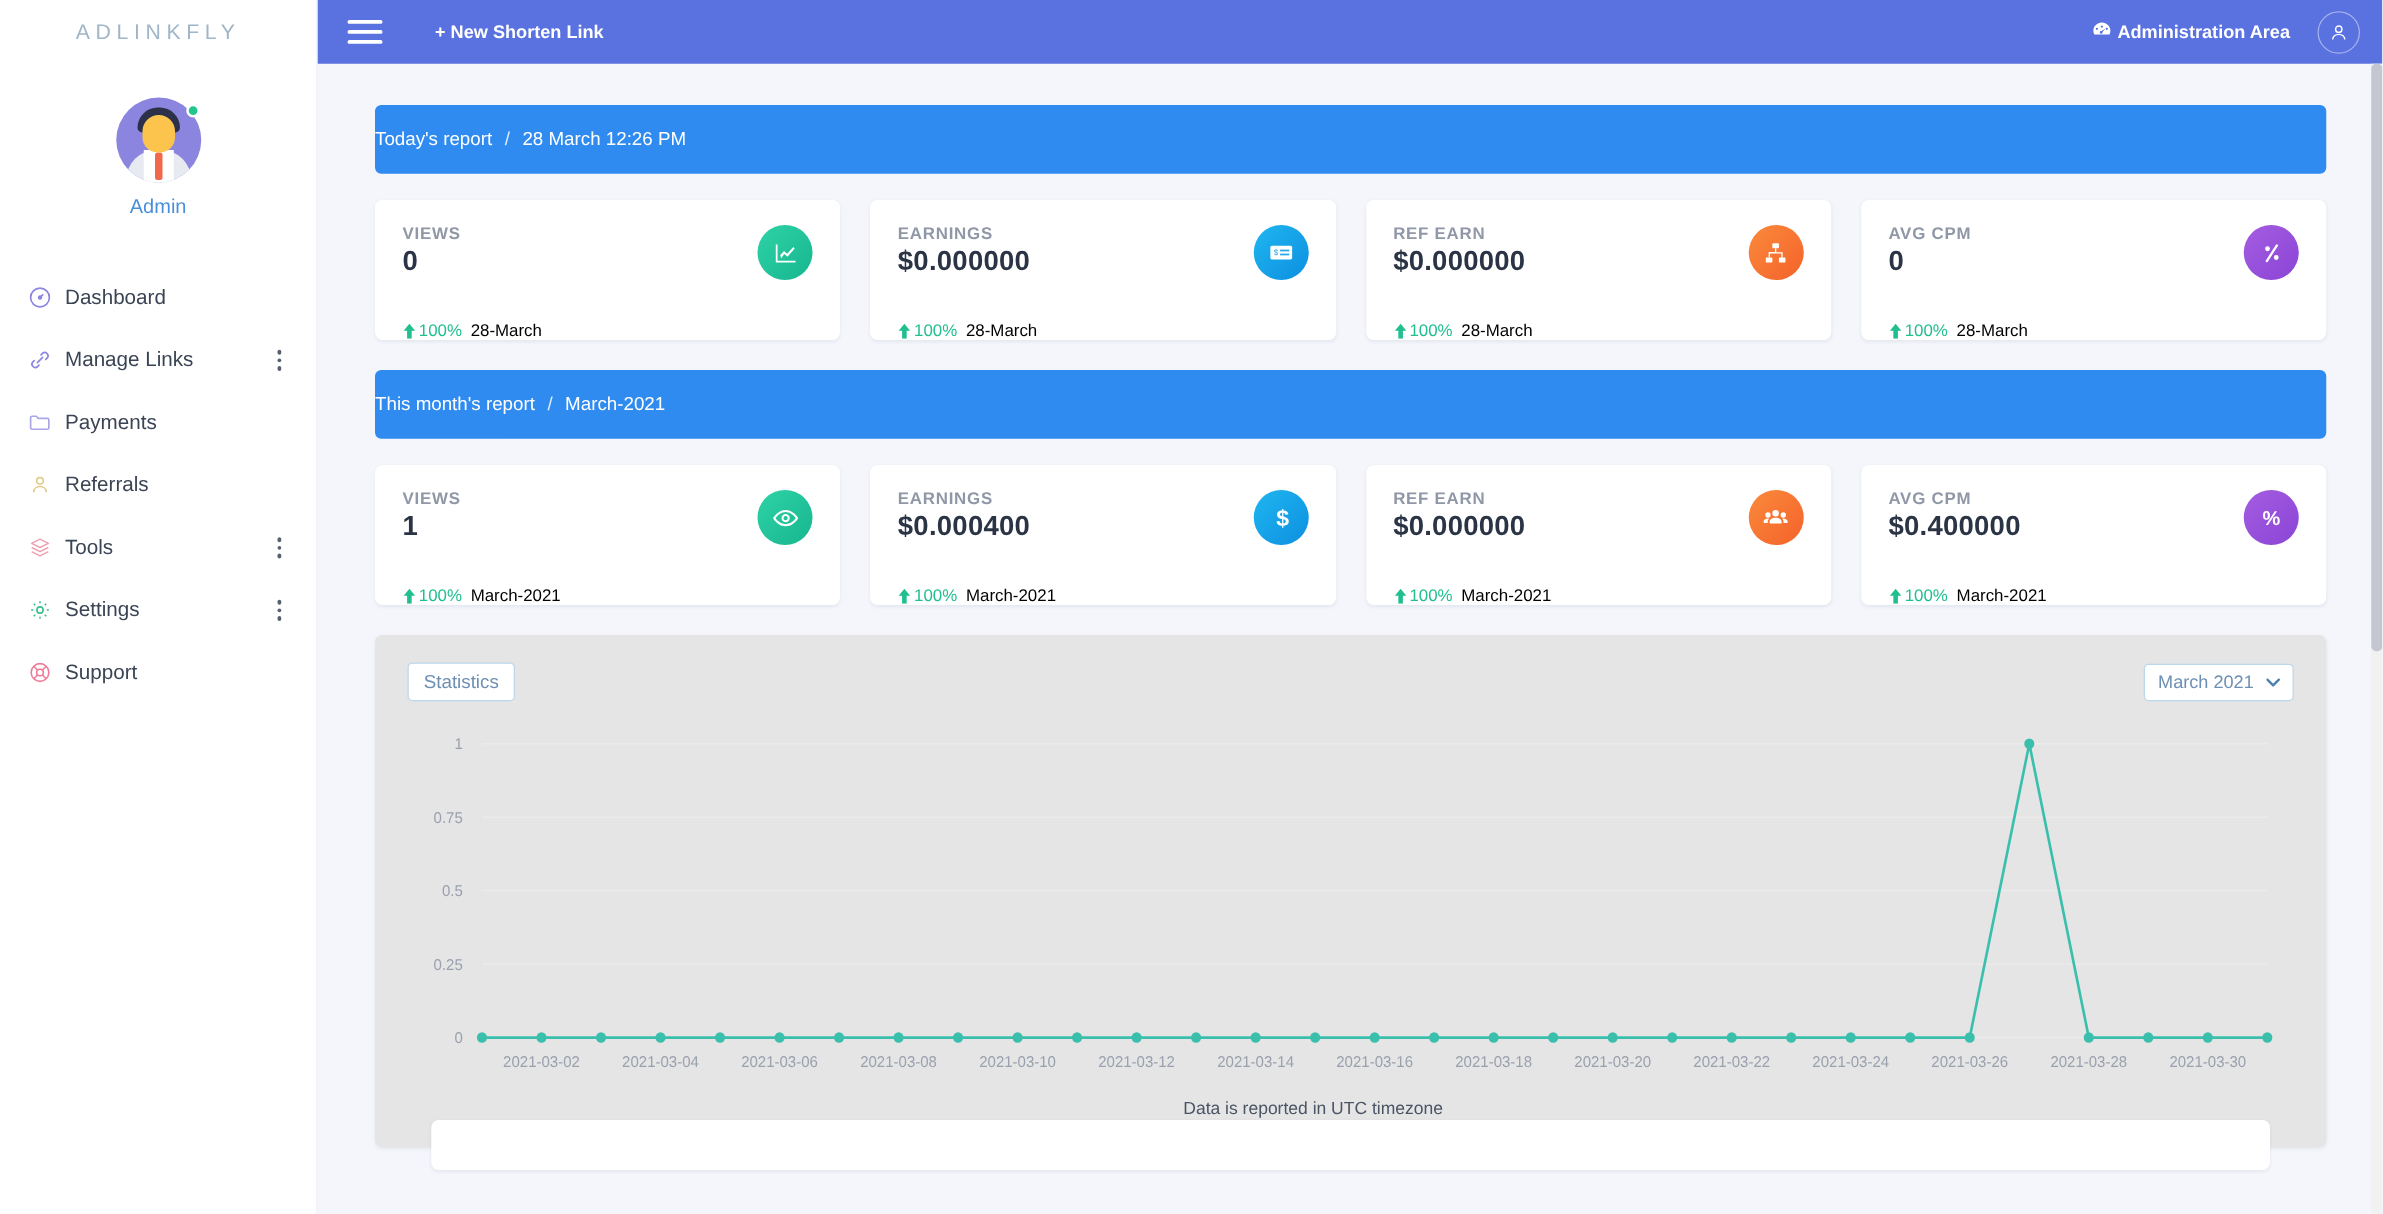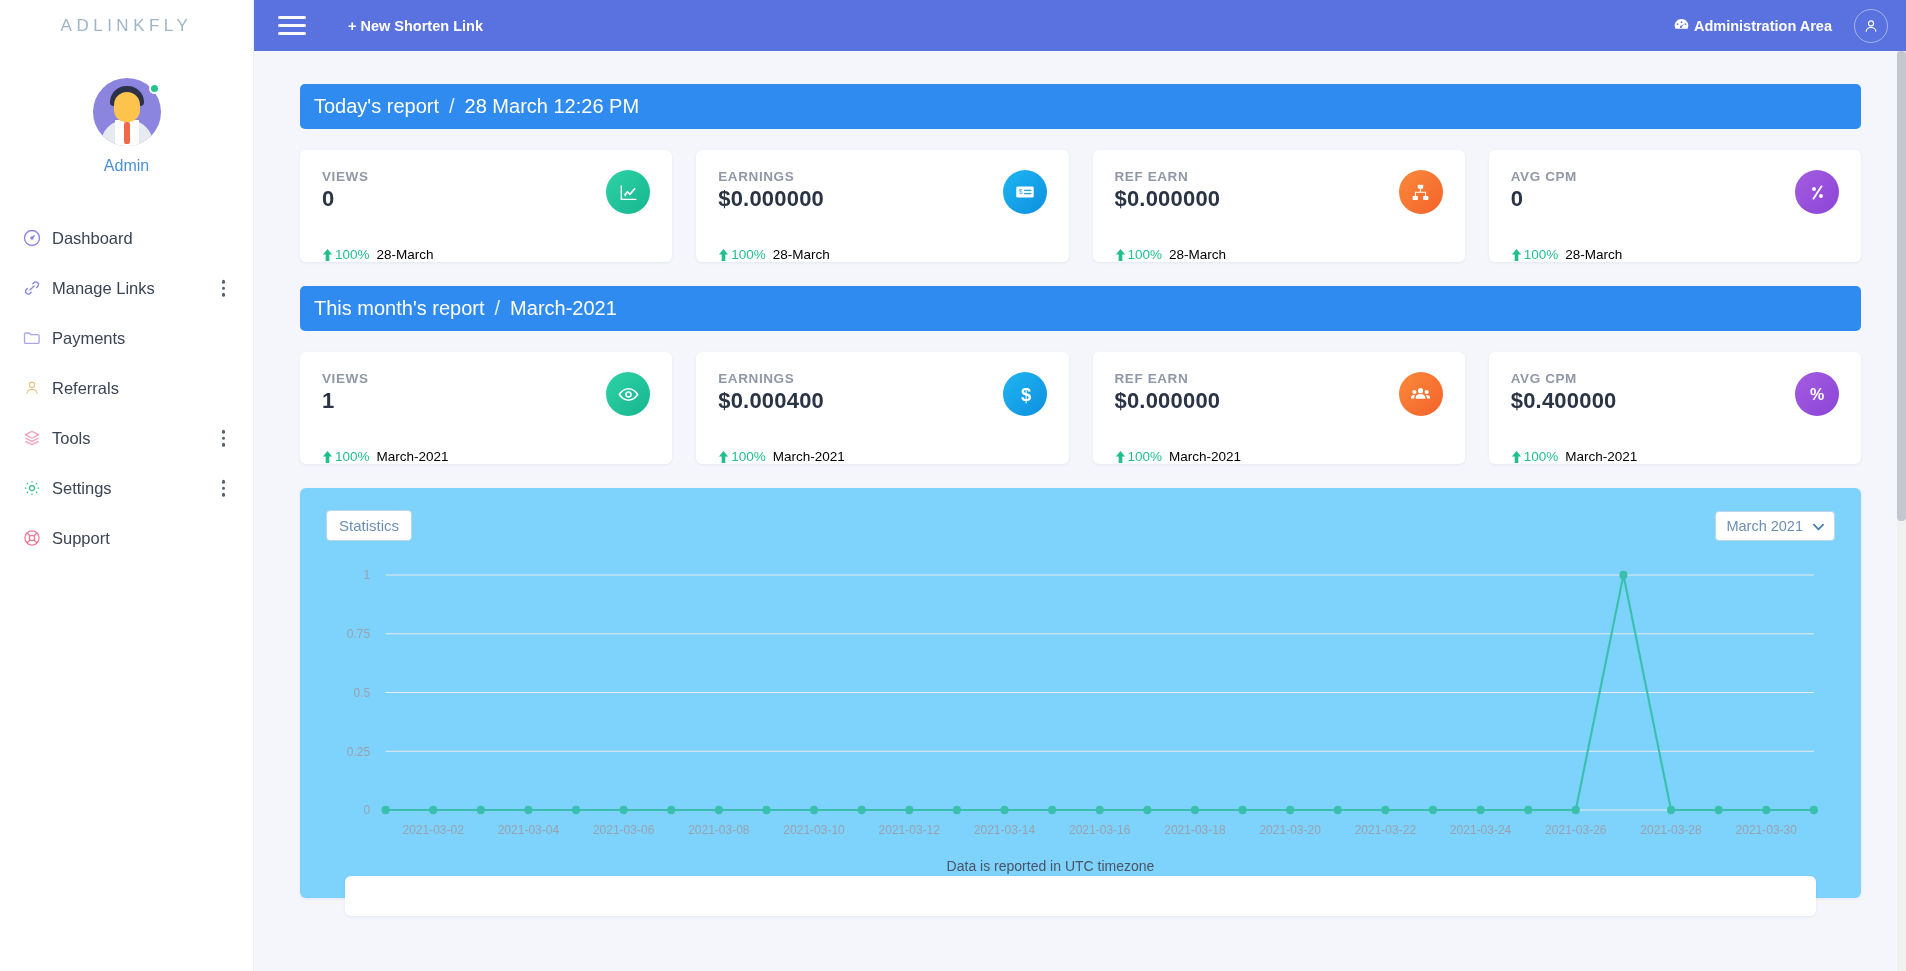--- a/index.html
+++ b/index.html
@@ -62,22 +62,22 @@
   .top-right { margin-left: auto; display: flex; align-items: center; gap: 22px; }
   .admin-area { display: flex; align-items: center; gap: 4px; font-size: 14.5px; font-weight: bold; cursor: pointer; }
   .user-circle {
     width: 34px; height: 34px; border-radius: 50%; border: 1px solid rgba(255,255,255,.45);
     display: flex; align-items: center; justify-content: center; cursor: pointer;
   }
 
   .content { padding: 33px 45px 0 46px; }
 
   .report-bar {
-    background: #2f8bf0; border-radius: 5px; height: 45px;
-    display: flex; align-items: center; padding-left: 14px; color: #fff; font-size: 20px;
+    background: #2f8bf0; border-radius: 5px; height: 55px;
+    display: flex; align-items: center; color: #fff; font-size: 15px;
   }
   .report-bar .sep { margin: 0 10px; opacity: .85; }
   .report-bar .rb-title { font-weight: 400; }
 
   .cards { display: flex; gap: 24px; margin-top: 21px; }
   .card {
     flex: 1 1 0; background: #fff; border-radius: 6px; height: 112px;
     box-shadow: 0 1px 3px rgba(30,40,90,.07); position: relative; padding: 19px 22px 0 22px;
   }
   .card .k-label { font-size: 13.5px; letter-spacing: .6px; color: #9097a6; font-weight: bold; }
@@ -89,21 +89,21 @@
     position: absolute; right: 22px; top: 20px; width: 44px; height: 44px; border-radius: 50%;
     display: flex; align-items: center; justify-content: center; color: #fff;
   }
   .ic-green  { background: linear-gradient(135deg,#2fd3a5,#16b590); }
   .ic-blue   { background: linear-gradient(135deg,#1fb6f0,#0d8fe0); }
   .ic-orange { background: linear-gradient(135deg,#fa8a3c,#f4622a); }
   .ic-purple { background: linear-gradient(135deg,#a45ce0,#8b45d6); }
 
   
   .panel {
-    margin-top: 24px; background: #7dd3fc; border-radius: 6px;
+    margin-top: 24px; background: #e5e5e5; border-radius: 6px;
     box-shadow: 0 1px 3px rgba(30,40,90,.07); padding: 22px 26px 16px 26px; height: 410px; position: relative;
   }
   .panel-head { display: flex; align-items: center; }
   .stat-btn {
     border: 1px solid #bcd6ea; color: #6d8fb3; background: #fff; border-radius: 4px;
     font-size: 15px; padding: 6px 12px; cursor: pointer; font-family: inherit;
   }
   .month-select {
     margin-left: auto; border: 1px solid #bcd6ea; color: #6d8fb3; background: #fff; border-radius: 4px;
     font-size: 14.5px; padding: 6px 10px; cursor: pointer; font-family: inherit;

